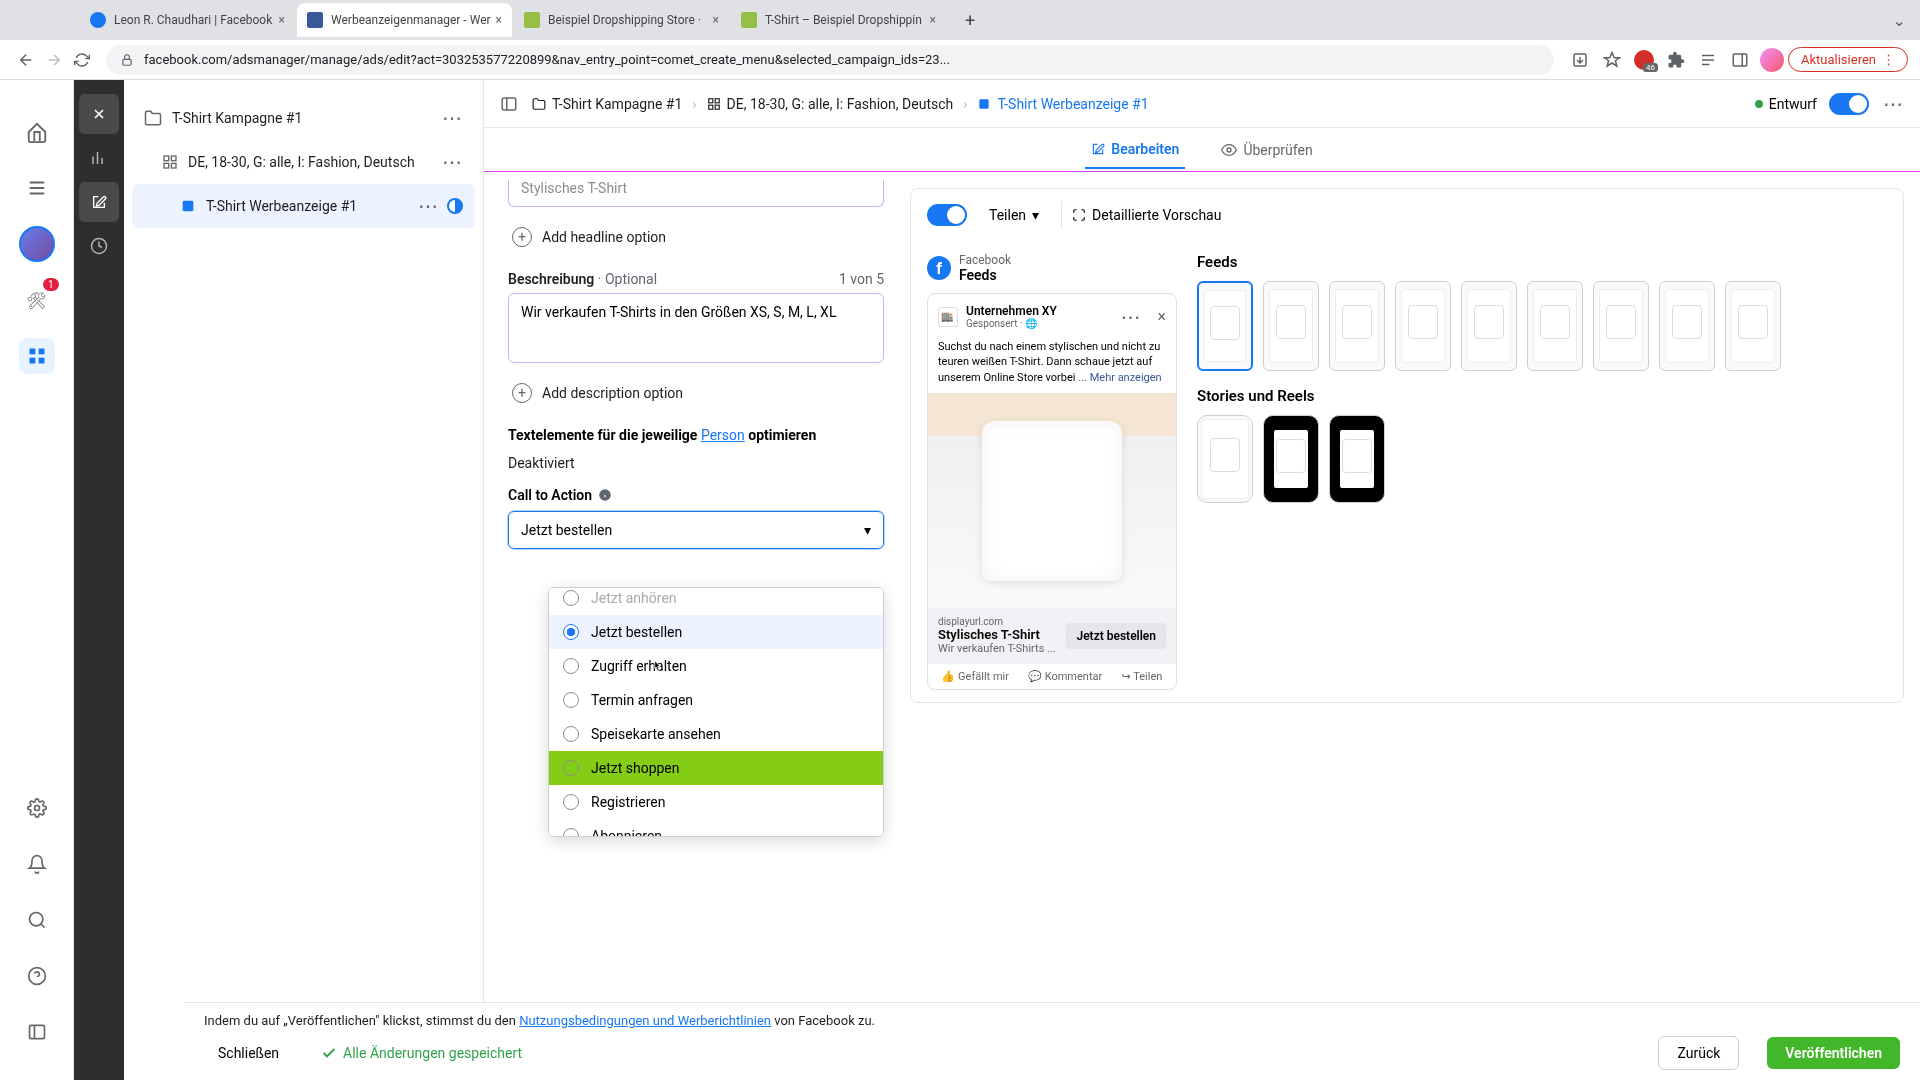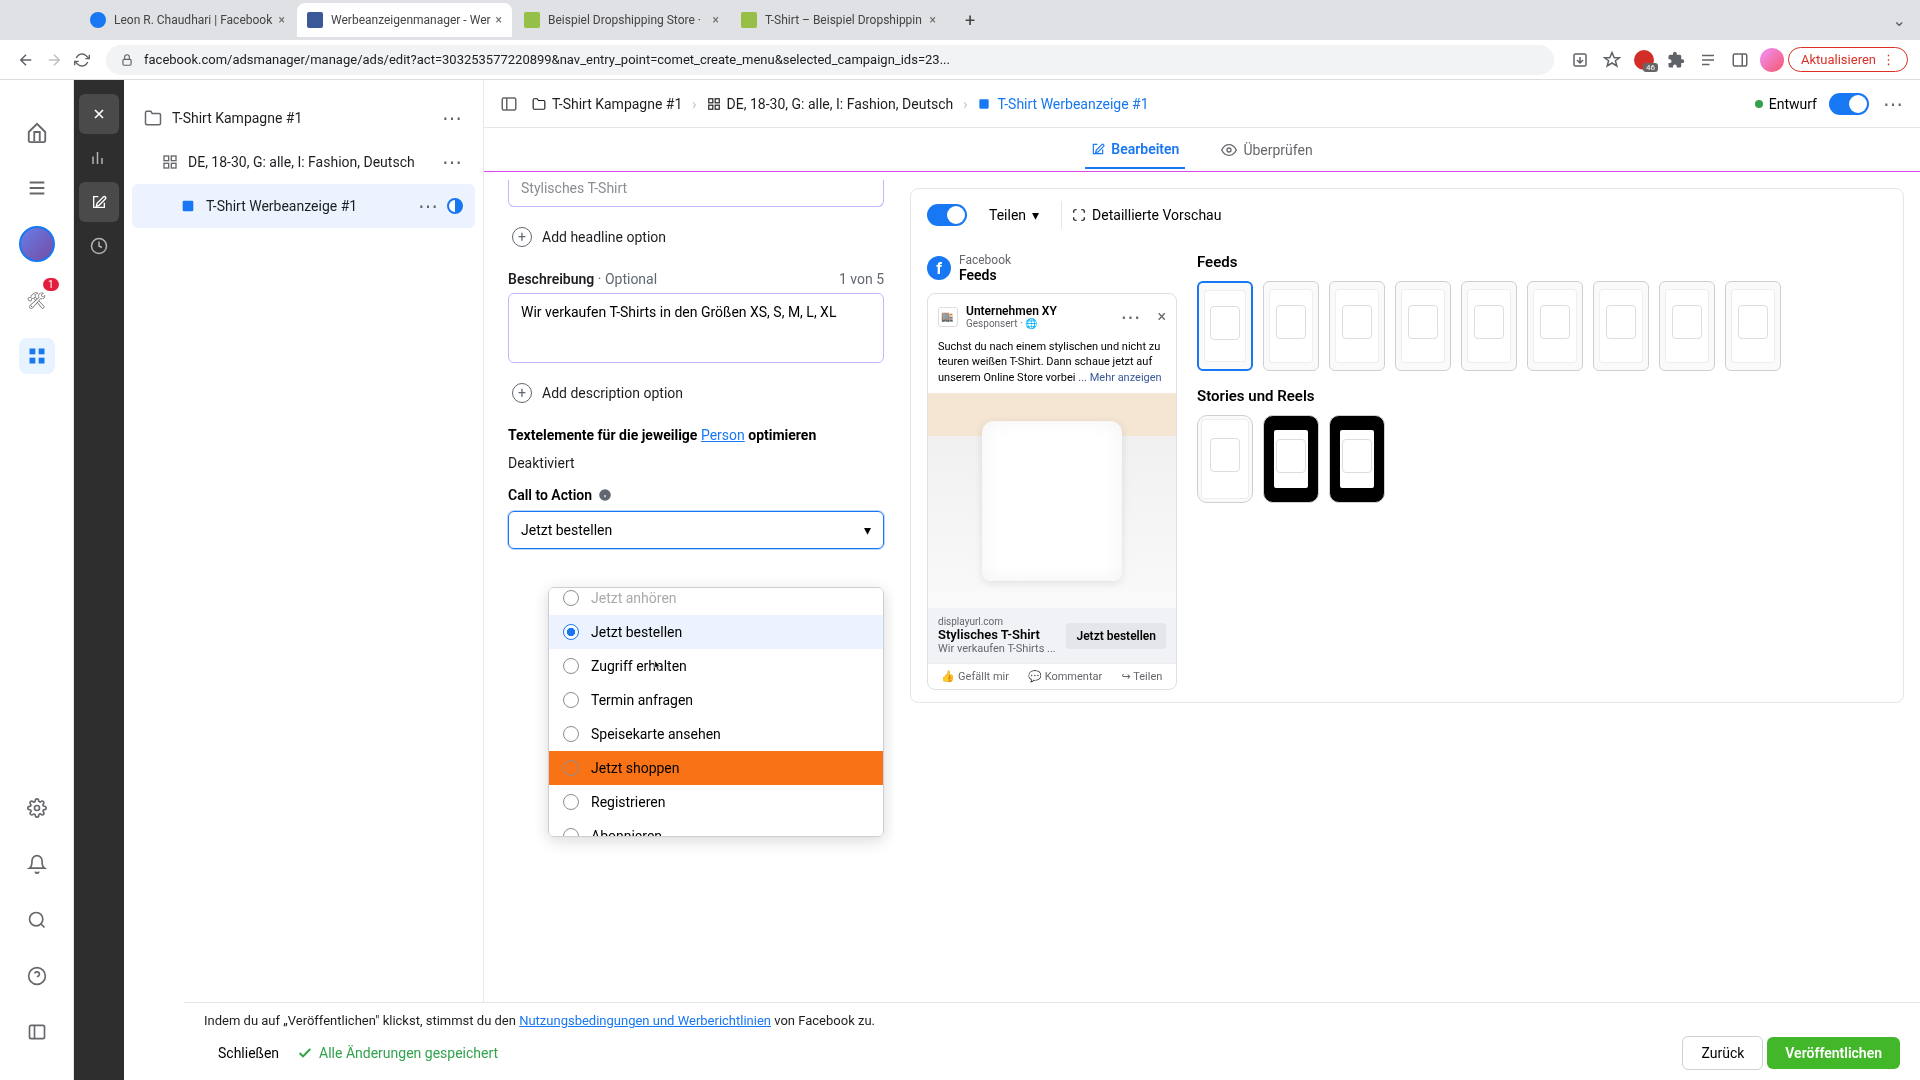--- a/index.html
+++ b/index.html
@@ -89,21 +89,21 @@
 .feeds-title { font-weight:600; font-size:15px; margin-bottom:10px; }
 .thumb-grid { display:flex; gap:10px; margin-bottom:16px; flex-wrap:wrap; }
 .thumb { width:56px; height:90px; border:1px solid #ccd0d5; border-radius:6px; background:#fafafa; position:relative; overflow:hidden; }
 .thumb.active { border:2px solid #1877f2; }
 .thumb-inner { position:absolute; inset:8px 6px; background:#fff; border-radius:3px; box-shadow:0 0 0 1px #eee; }
 .thumb-shirt { position:absolute; left:50%; top:45%; transform:translate(-50%,-50%); width:30px; height:34px; background:#fff; border:1px solid #ddd; border-radius:4px; }
 .thumb.story { height:88px; border-radius:10px; }
 .footer-bar { position:absolute; bottom:0; left:184px; right:0; background:#fff; border-top:1px solid #e4e6eb; padding:10px 20px; }
 .footer-text { font-size:13px; color:#1c1e21; margin-bottom:8px; }
 .footer-text a { color:#1877f2; }
-.footer-actions { display:flex; align-items:center; gap:4px; }
+.footer-actions { display:flex; align-items:center; gap:28px; }
 .btn-text { font-size:14px; padding:8px 14px; }
 .saved { color:#31a24c; display:flex; align-items:center; gap:6px; font-size:14px; }
 .btn-back { margin-left:auto; padding:8px 18px; border:1px solid #ccd0d5; border-radius:6px; font-size:14px; }
 .btn-publish { padding:8px 18px; background:#42b72a; color:#fff; border-radius:6px; font-weight:600; font-size:14px; }
 .cursor-ptr { position:absolute; width:18px; height:18px; pointer-events:none; z-index:100; }
 svg { display:block; }
 .fb-circle { width:24px; height:24px; border-radius:50%; background:#1877f2; color:#fff; display:flex; align-items:center; justify-content:center; font-weight:bold; }
 .small-logo-box { width:20px; height:20px; border:1px solid #ddd; border-radius:3px; display:flex; align-items:center; justify-content:center; font-size:10px; }
 .three-dots-h::before { content:'⋯'; font-size:20px; letter-spacing:1px; }
 .chevron::before { content:'›'; }
@@ -421,21 +421,21 @@
               <span>Zugriff erhalten</span>
             </div>
           <div class="dd-option">
               <div class="radio"></div>
               <span>Termin anfragen</span>
             </div>
           <div class="dd-option">
               <div class="radio"></div>
               <span>Speisekarte ansehen</span>
             </div>
-          <div class="dd-option" style="background:#f97316">
+          <div class="dd-option" style="background:#84cc16">
               <div class="radio"></div>
               <span>Jetzt shoppen</span>
             </div>
           <div class="dd-option">
               <div class="radio"></div>
               <span>Registrieren</span>
             </div>
           <div class="dd-option">
               <div class="radio"></div>
               <span>Abonnieren</span>

